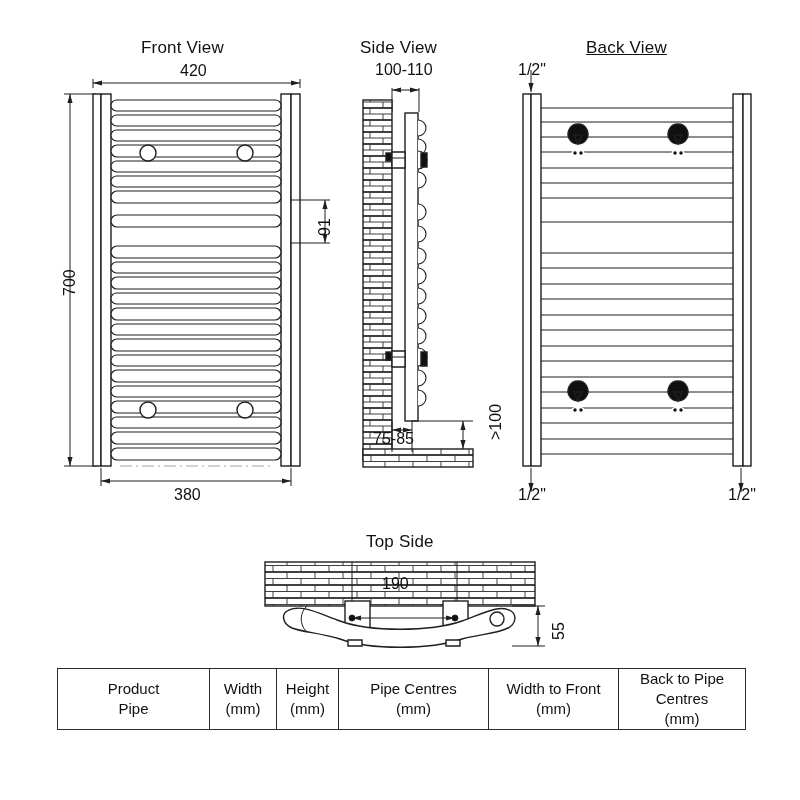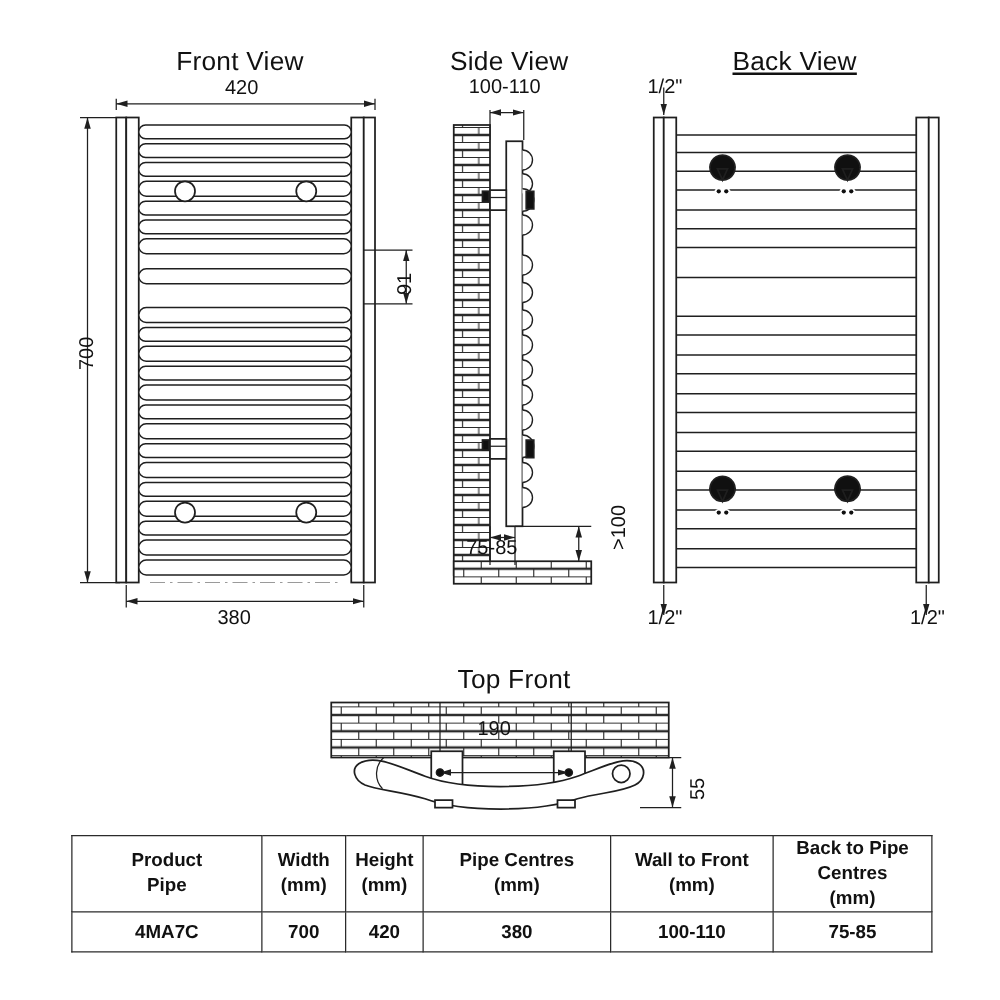--- a/index.html
+++ b/index.html
@@ -31,21 +31,21 @@
 
   
   .lbl {
     position: absolute;
     font-family: "Liberation Sans", sans-serif;
     color: #111111;
     white-space: nowrap;
     line-height: 1;
   }
   .view-title {
-    font-size: 21px;
+    font-size: 17px;
     letter-spacing: 0.2px;
   }
   .dim {
     font-size: 16px;
   }
   .dim-v {
     font-size: 16px;
     transform: rotate(-90deg);
     transform-origin: 0 0;
   }
@@ -57,21 +57,20 @@
   .spec-table-wrap {
     position: absolute;
     left: 57px;
     top: 668px;
     width: 688px;
   }
   table.spec {
     border-collapse: collapse;
     width: 688px;
     table-layout: fixed;
-    font-weight: bold;
   }
   table.spec td {
     border: 1.4px solid #2b2b2b;
     text-align: center;
     vertical-align: middle;
     font-family: "Liberation Sans", sans-serif;
     font-size: 15px;
     color: #111111;
     padding: 0;
   }
@@ -372,21 +371,21 @@
   <div class="lbl view-title" style="left:360px; top:39px;">Side View</div>
   <div class="lbl dim" style="left:375px; top:62px;">100-110</div>
   <div class="lbl dim" style="left:373px; top:431px;">75-85</div>
   <div class="lbl dim-v" style="left:488px; top:440px;">&gt;100</div>
 
   <div class="lbl view-title" style="left:586px; top:39px;text-decoration:underline;">Back View</div>
   <div class="lbl thread" style="left:518px; top:62px;">1/2"</div>
   <div class="lbl thread" style="left:518px; top:487px;">1/2"</div>
   <div class="lbl thread" style="left:728px; top:487px;">1/2"</div>
 
-  <div class="lbl view-title" style="left:366px; top:533px;">Top Front</div>
+  <div class="lbl view-title" style="left:366px; top:533px;">Top Side</div>
   <div class="lbl dim" style="left:382px; top:576px;">190</div>
   <div class="lbl dim-v" style="left:551px; top:640px;">55</div>
 
   <div class="spec-table-wrap">
     <table class="spec">
       <colgroup>
         <col style="width:152px">
         <col style="width:67px">
         <col style="width:62px">
         <col style="width:150px">
@@ -405,33 +404,25 @@
           </td>
           <td>
             <span class="hcell-line">Height</span>
             <span class="hcell-line">(mm)</span>
           </td>
           <td>
             <span class="hcell-line">Pipe Centres</span>
             <span class="hcell-line">(mm)</span>
           </td>
           <td>
-            <span class="hcell-line">Wall to Front</span>
+            <span class="hcell-line">Width to Front</span>
             <span class="hcell-line">(mm)</span>
           </td>
           <td>
             <span class="hcell-line">Back to Pipe Centres</span>
             <span class="hcell-line">(mm)</span>
           </td>
-        </tr>
-        <tr class="body">
-          <td>4MA7C</td>
-          <td>700</td>
-          <td>420</td>
-          <td>380</td>
-          <td>100-110</td>
-          <td>75-85</td>
         </tr>
       </tbody>
     </table>
   </div>
 
 </div>
 
 </body></html>

